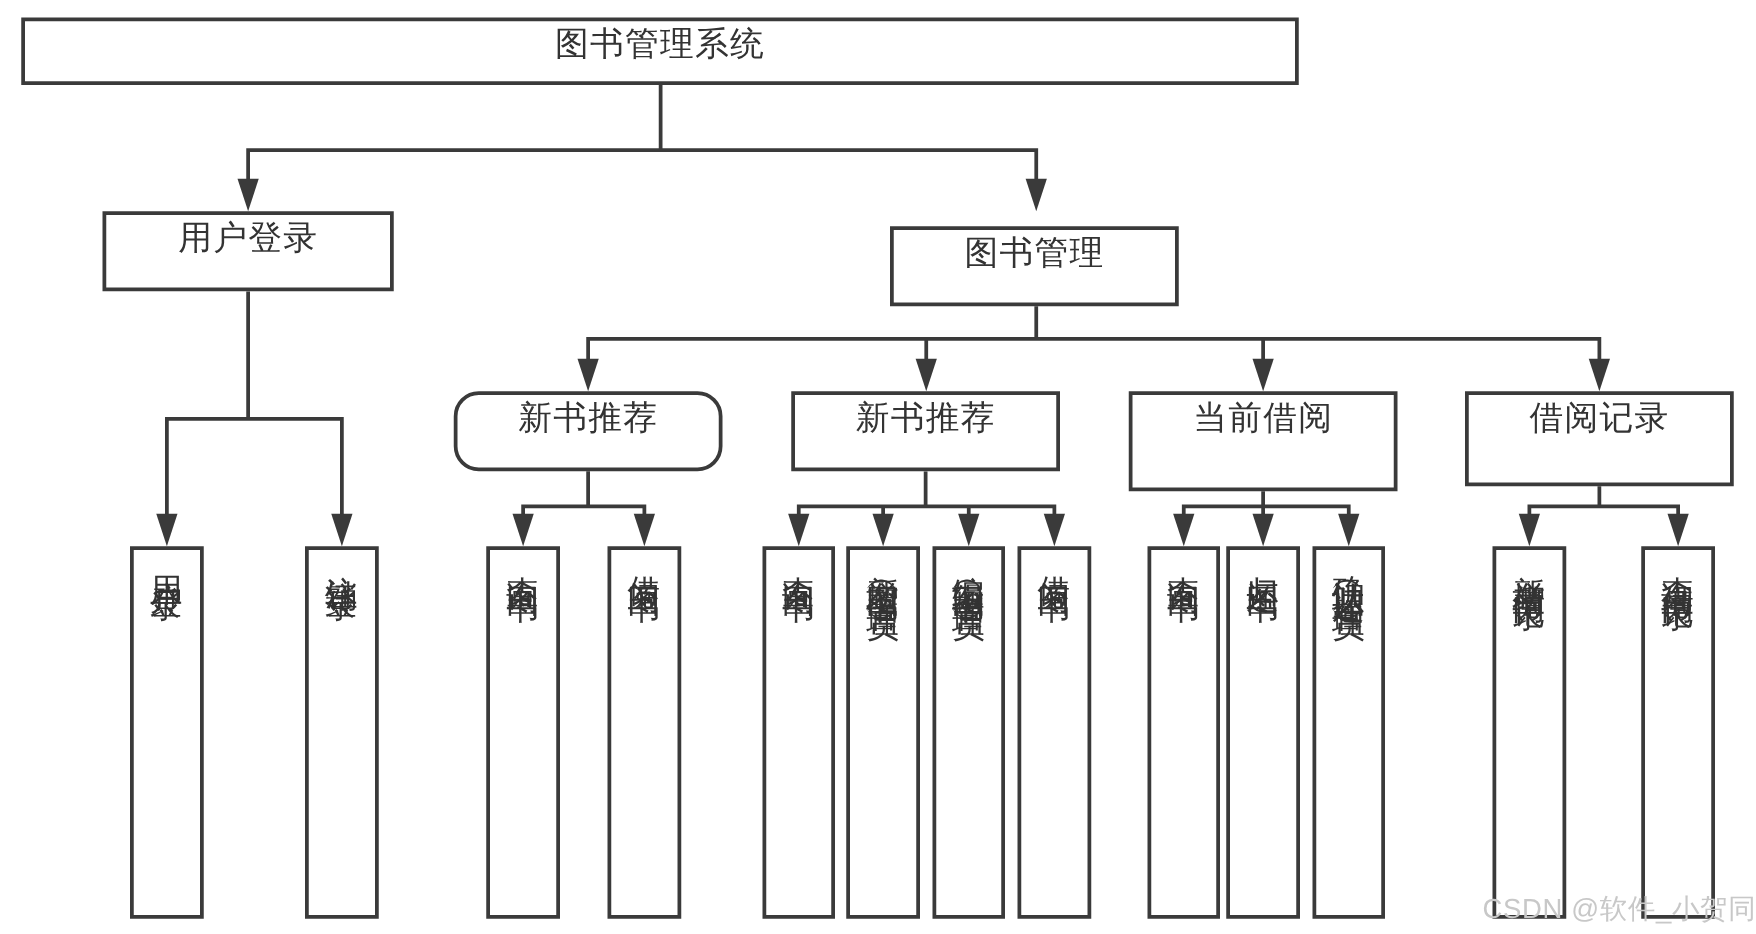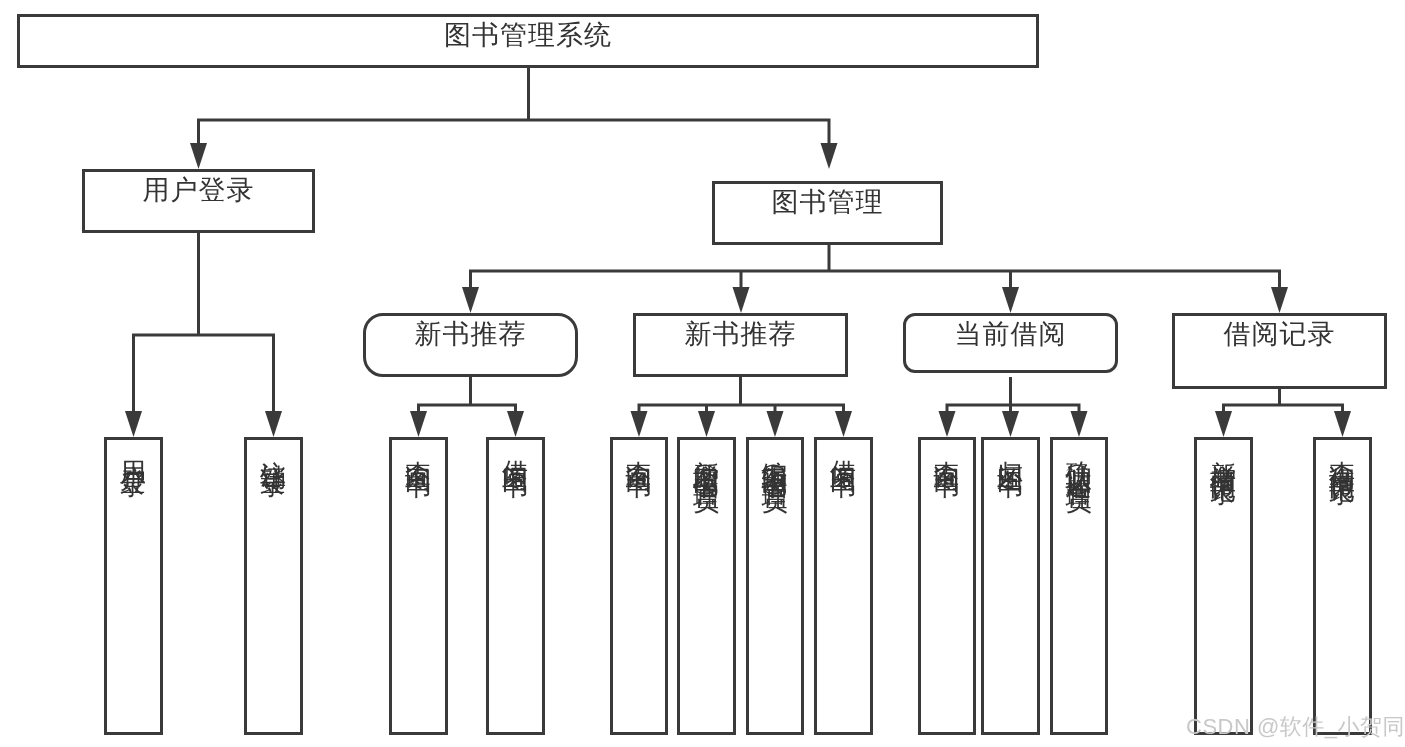--- a/index.html
+++ b/index.html
@@ -93,21 +93,21 @@
   <div class="node hbox" style="left:712px;top:169px;width:231px;height:64px;margin-top:12px;">
     <span>图书管理</span>
   </div>
 
   <div class="node hbox" style="left:363px;top:313px;width:215px;height:64px;border-radius:20px;">
     <span>新书推荐</span>
   </div>
   <div class="node hbox" style="left:633px;top:313px;width:215px;height:64px;">
     <span>新书推荐</span>
   </div>
-  <div class="node hbox" style="left:903px;top:313px;width:215px;height:60px;border-radius:12px;">
+  <div class="node hbox" style="left:903px;top:313px;width:215px;height:80px;">
     <span>当前借阅</span>
   </div>
   <div class="node hbox" style="left:1172px;top:313px;width:215px;height:76px;">
     <span>借阅记录</span>
   </div>
 
   <div class="node vbox" style="left:104px;top:437px;width:59px;height:298px;">
     <span class="vtext">用户登录</span>
   </div>
   <div class="node vbox" style="left:244px;top:437px;width:59px;height:298px;">

